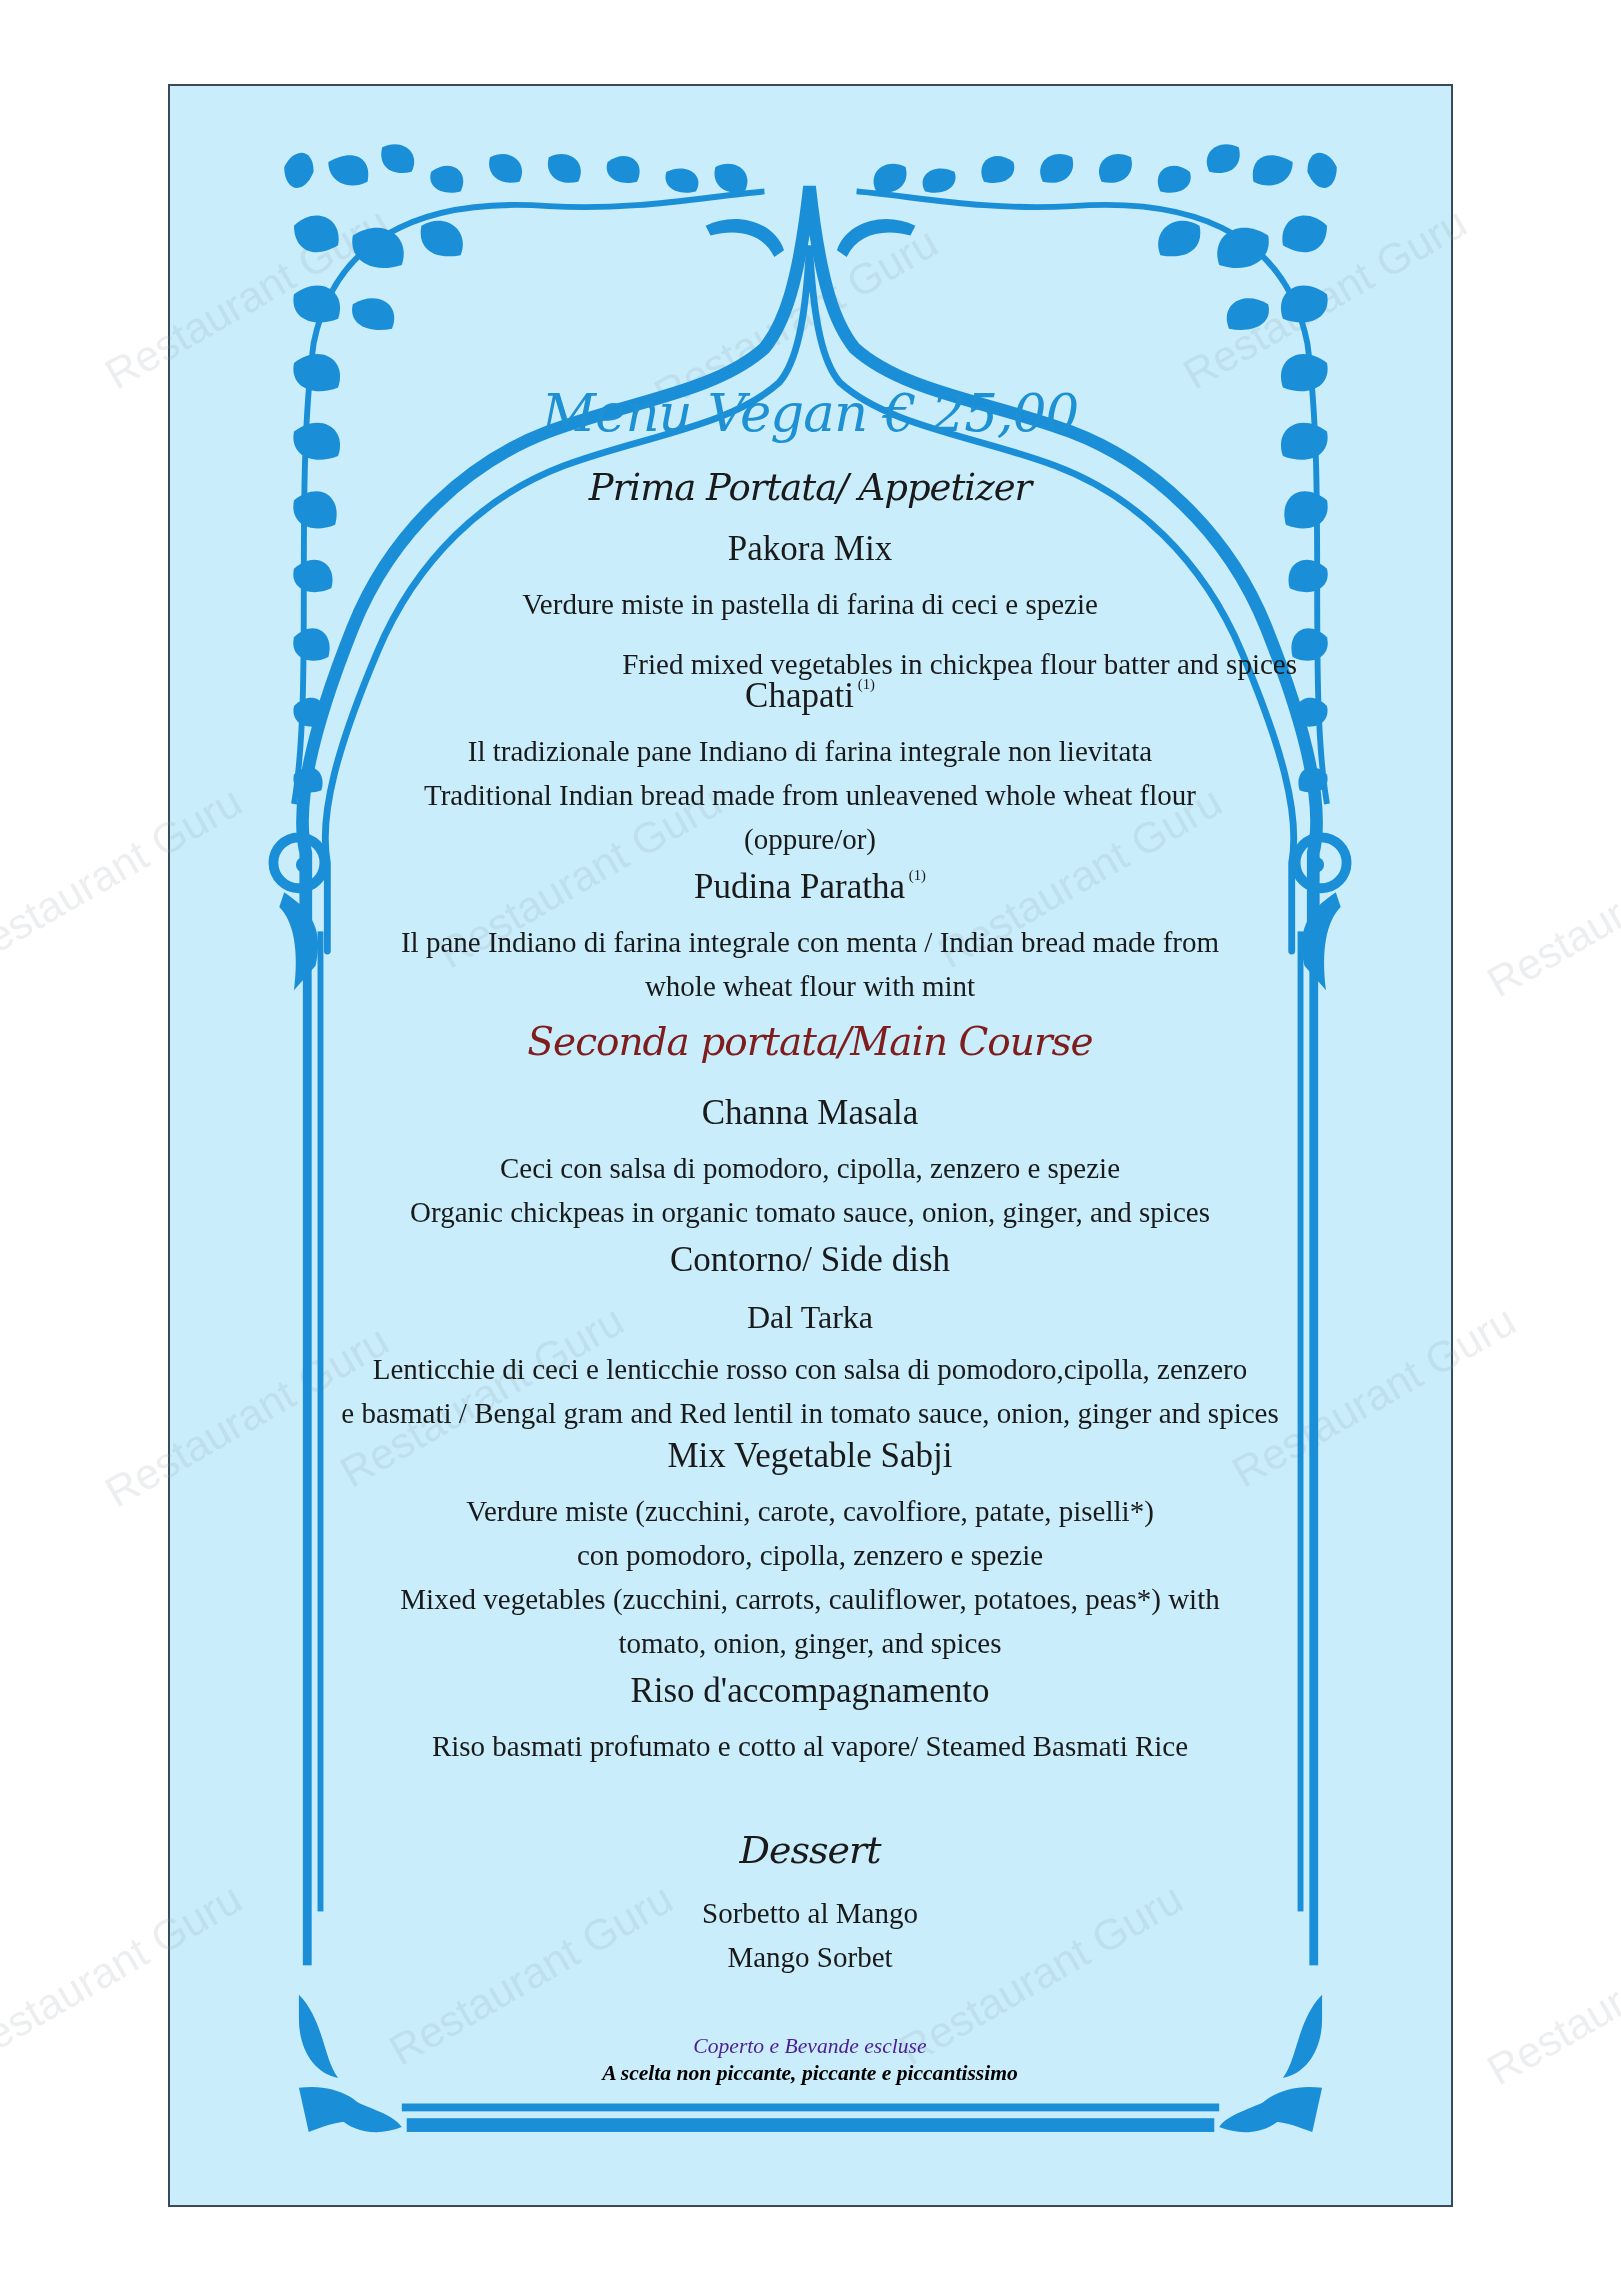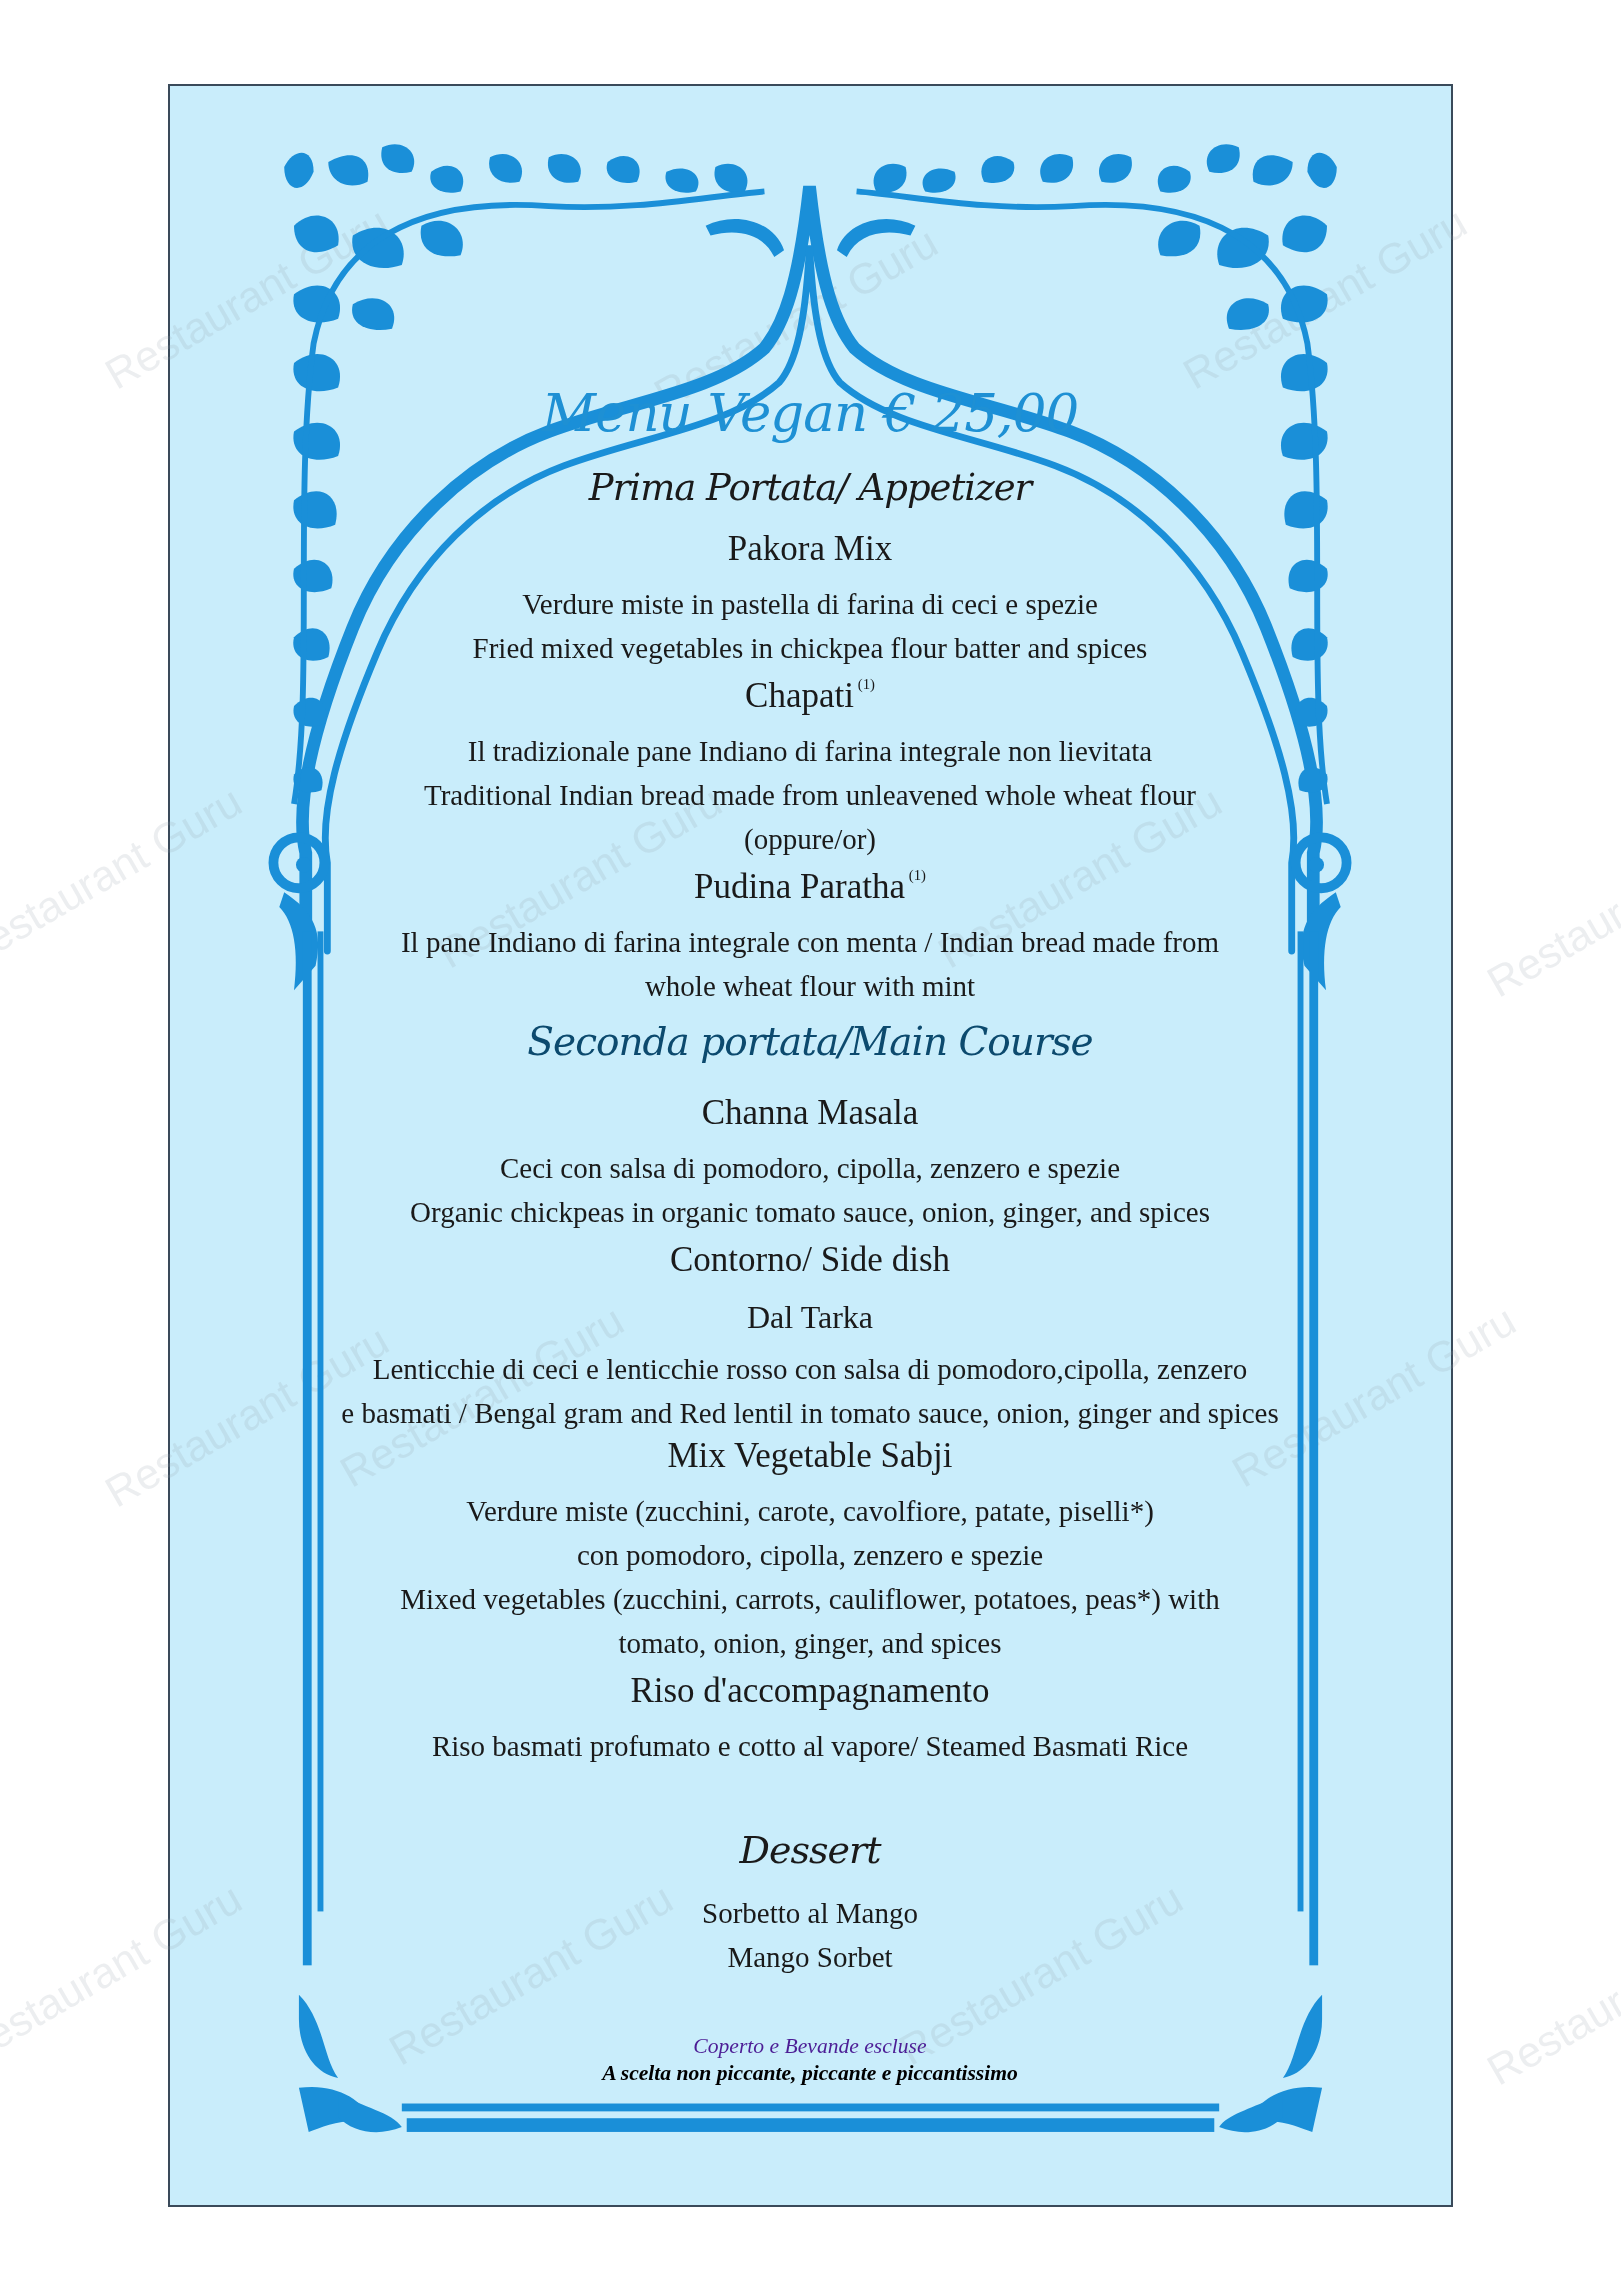--- a/index.html
+++ b/index.html
@@ -15,21 +15,21 @@
   .watermark {
     position:absolute; color:rgba(150,160,170,0.18); font-family:"Liberation Sans",sans-serif;
     font-size:43px; transform:rotate(-30deg); white-space:nowrap; pointer-events:none;
   }
   .content {
     position:absolute; left:323px; width:974px; top:0; text-align:center;
   }
   .line { position:absolute; left:0; width:100%; text-align:center; white-space:nowrap; }
   .title { font-style:italic; color:#1e90d4; font-size:53px; font-family:"DejaVu Serif",serif; letter-spacing:-1px; }
   .section-italic { font-style:italic; font-size:37px; color:#1a1a1a; font-family:"DejaVu Serif",serif; letter-spacing:-1px; }
-  .section-blue { font-style:italic; font-size:39px; color:#0c4a6e; font-family:"DejaVu Serif",serif; letter-spacing:-1px; }
+  .section-blue { font-style:italic; font-size:39px; color:#7f1d1d; font-family:"DejaVu Serif",serif; letter-spacing:-1px; }
   .dish { font-size:35px; color:#1a1a1a; }
   .desc { font-size:29px; color:#1a1a1a; }
   .sup { font-size:14.7px; vertical-align:17.6px; margin-left:3.9px; }
   .foot1 { font-style:italic; font-size:21.6px; color:#4c1d95; }
   .foot2 { font-style:italic; font-weight:bold; font-size:21.6px; color:#000000; }
 </style>
 </head>
 <body>
 
 <div class="card"></div>
@@ -140,21 +140,21 @@
     <path d="M 1354 820 C 1334 700 1354 500 1334 350 C 1314 250 1234 200 1094 210 C 1004 215 934 200 874 195"></path>
   </g>
 </svg>
 
 <div class="content">
   <div class="line title" style="top:382px;">Menu Vegan € 25,00</div>
   <div class="line section-italic" style="top:466px;">Prima Portata/ Appetizer</div>
 
   <div class="line dish" style="top:529px;">Pakora Mix</div>
   <div class="line desc" style="top:588px;">Verdure miste in pastella di farina di ceci e spezie</div>
-  <div class="line desc" style="top:632px;">Fried mixed vegetables in chickpea flour batter and spices</div>
+  <div class="line desc" style="top:648px;text-align:right;">Fried mixed vegetables in chickpea flour batter and spices</div>
 
   <div class="line dish" style="top:676px;"><span>Chapati</span><span class="sup">(1)</span></div>
   <div class="line desc" style="top:735px;">Il tradizionale pane Indiano di farina integrale non lievitata</div>
   <div class="line desc" style="top:779px;">Traditional Indian bread made from unleavened whole wheat flour</div>
   <div class="line desc" style="top:823px;">(oppure/or)</div>
 
   <div class="line dish" style="top:867px;"><span>Pudina Paratha</span><span class="sup">(1)</span></div>
   <div class="line desc" style="top:926px;">Il pane Indiano di farina integrale con menta / Indian bread made from</div>
   <div class="line desc" style="top:970px;">whole wheat flour with mint</div>
 

